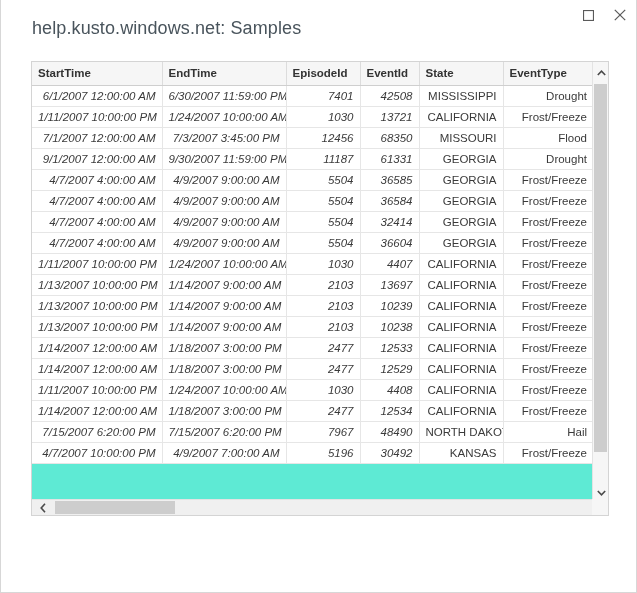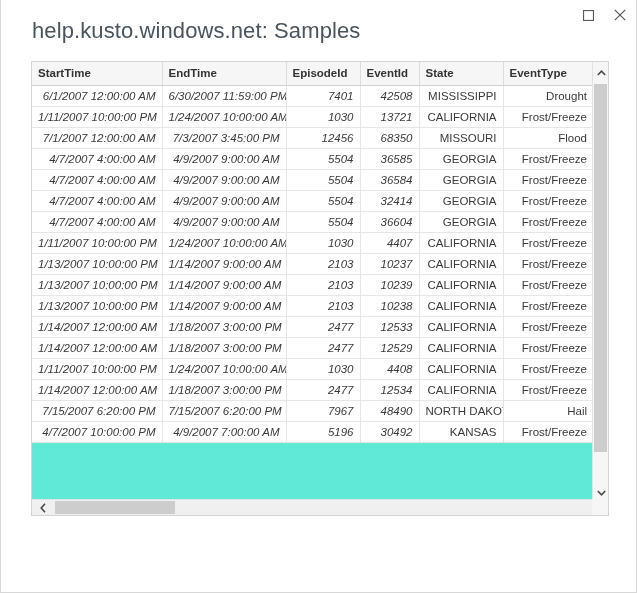--- a/index.html
+++ b/index.html
@@ -44,21 +44,21 @@
     border: none;
     padding: 0;
     cursor: pointer;
   }
   .caption-btn svg { display: block; }
 
   #dialog-title {
     position: absolute;
     left: 31px;
     top: 18px;
-    font-size: 22px;
+    font-size: 18px;
     font-weight: 300;
     color: #49545c;
     letter-spacing: 0.1px;
     white-space: nowrap;
   }
 
   
   #table-panel {
     position: absolute;
     left: 30px;
@@ -277,20 +277,28 @@
             </tr>
             <tr>
               <td class="dt">7/1/2007 12:00:00 AM</td>
               <td class="dt">7/3/2007 3:45:00 PM</td>
               <td class="num">12456</td>
               <td class="num">68350</td>
               <td class="txt">MISSOURI</td>
               <td class="txt">Flood</td>
             </tr>
             <tr>
+              <td class="dt">9/1/2007 12:00:00 AM</td>
+              <td class="dt">9/30/2007 11:59:00 PM</td>
+              <td class="num">11187</td>
+              <td class="num">61331</td>
+              <td class="txt">GEORGIA</td>
+              <td class="txt">Drought</td>
+            </tr>
+            <tr>
               <td class="dt">4/7/2007 4:00:00 AM</td>
               <td class="dt">4/9/2007 9:00:00 AM</td>
               <td class="num">5504</td>
               <td class="num">36585</td>
               <td class="txt">GEORGIA</td>
               <td class="txt">Frost/Freeze</td>
             </tr>
             <tr>
               <td class="dt">4/7/2007 4:00:00 AM</td>
               <td class="dt">4/9/2007 9:00:00 AM</td>
@@ -320,21 +328,21 @@
               <td class="dt">1/24/2007 10:00:00 AM</td>
               <td class="num">1030</td>
               <td class="num">4407</td>
               <td class="txt">CALIFORNIA</td>
               <td class="txt">Frost/Freeze</td>
             </tr>
             <tr>
               <td class="dt">1/13/2007 10:00:00 PM</td>
               <td class="dt">1/14/2007 9:00:00 AM</td>
               <td class="num">2103</td>
-              <td class="num">10237</td>
+              <td class="num">13697</td>
               <td class="txt">CALIFORNIA</td>
               <td class="txt">Frost/Freeze</td>
             </tr>
             <tr>
               <td class="dt">1/13/2007 10:00:00 PM</td>
               <td class="dt">1/14/2007 9:00:00 AM</td>
               <td class="num">2103</td>
               <td class="num">10239</td>
               <td class="txt">CALIFORNIA</td>
               <td class="txt">Frost/Freeze</td>

